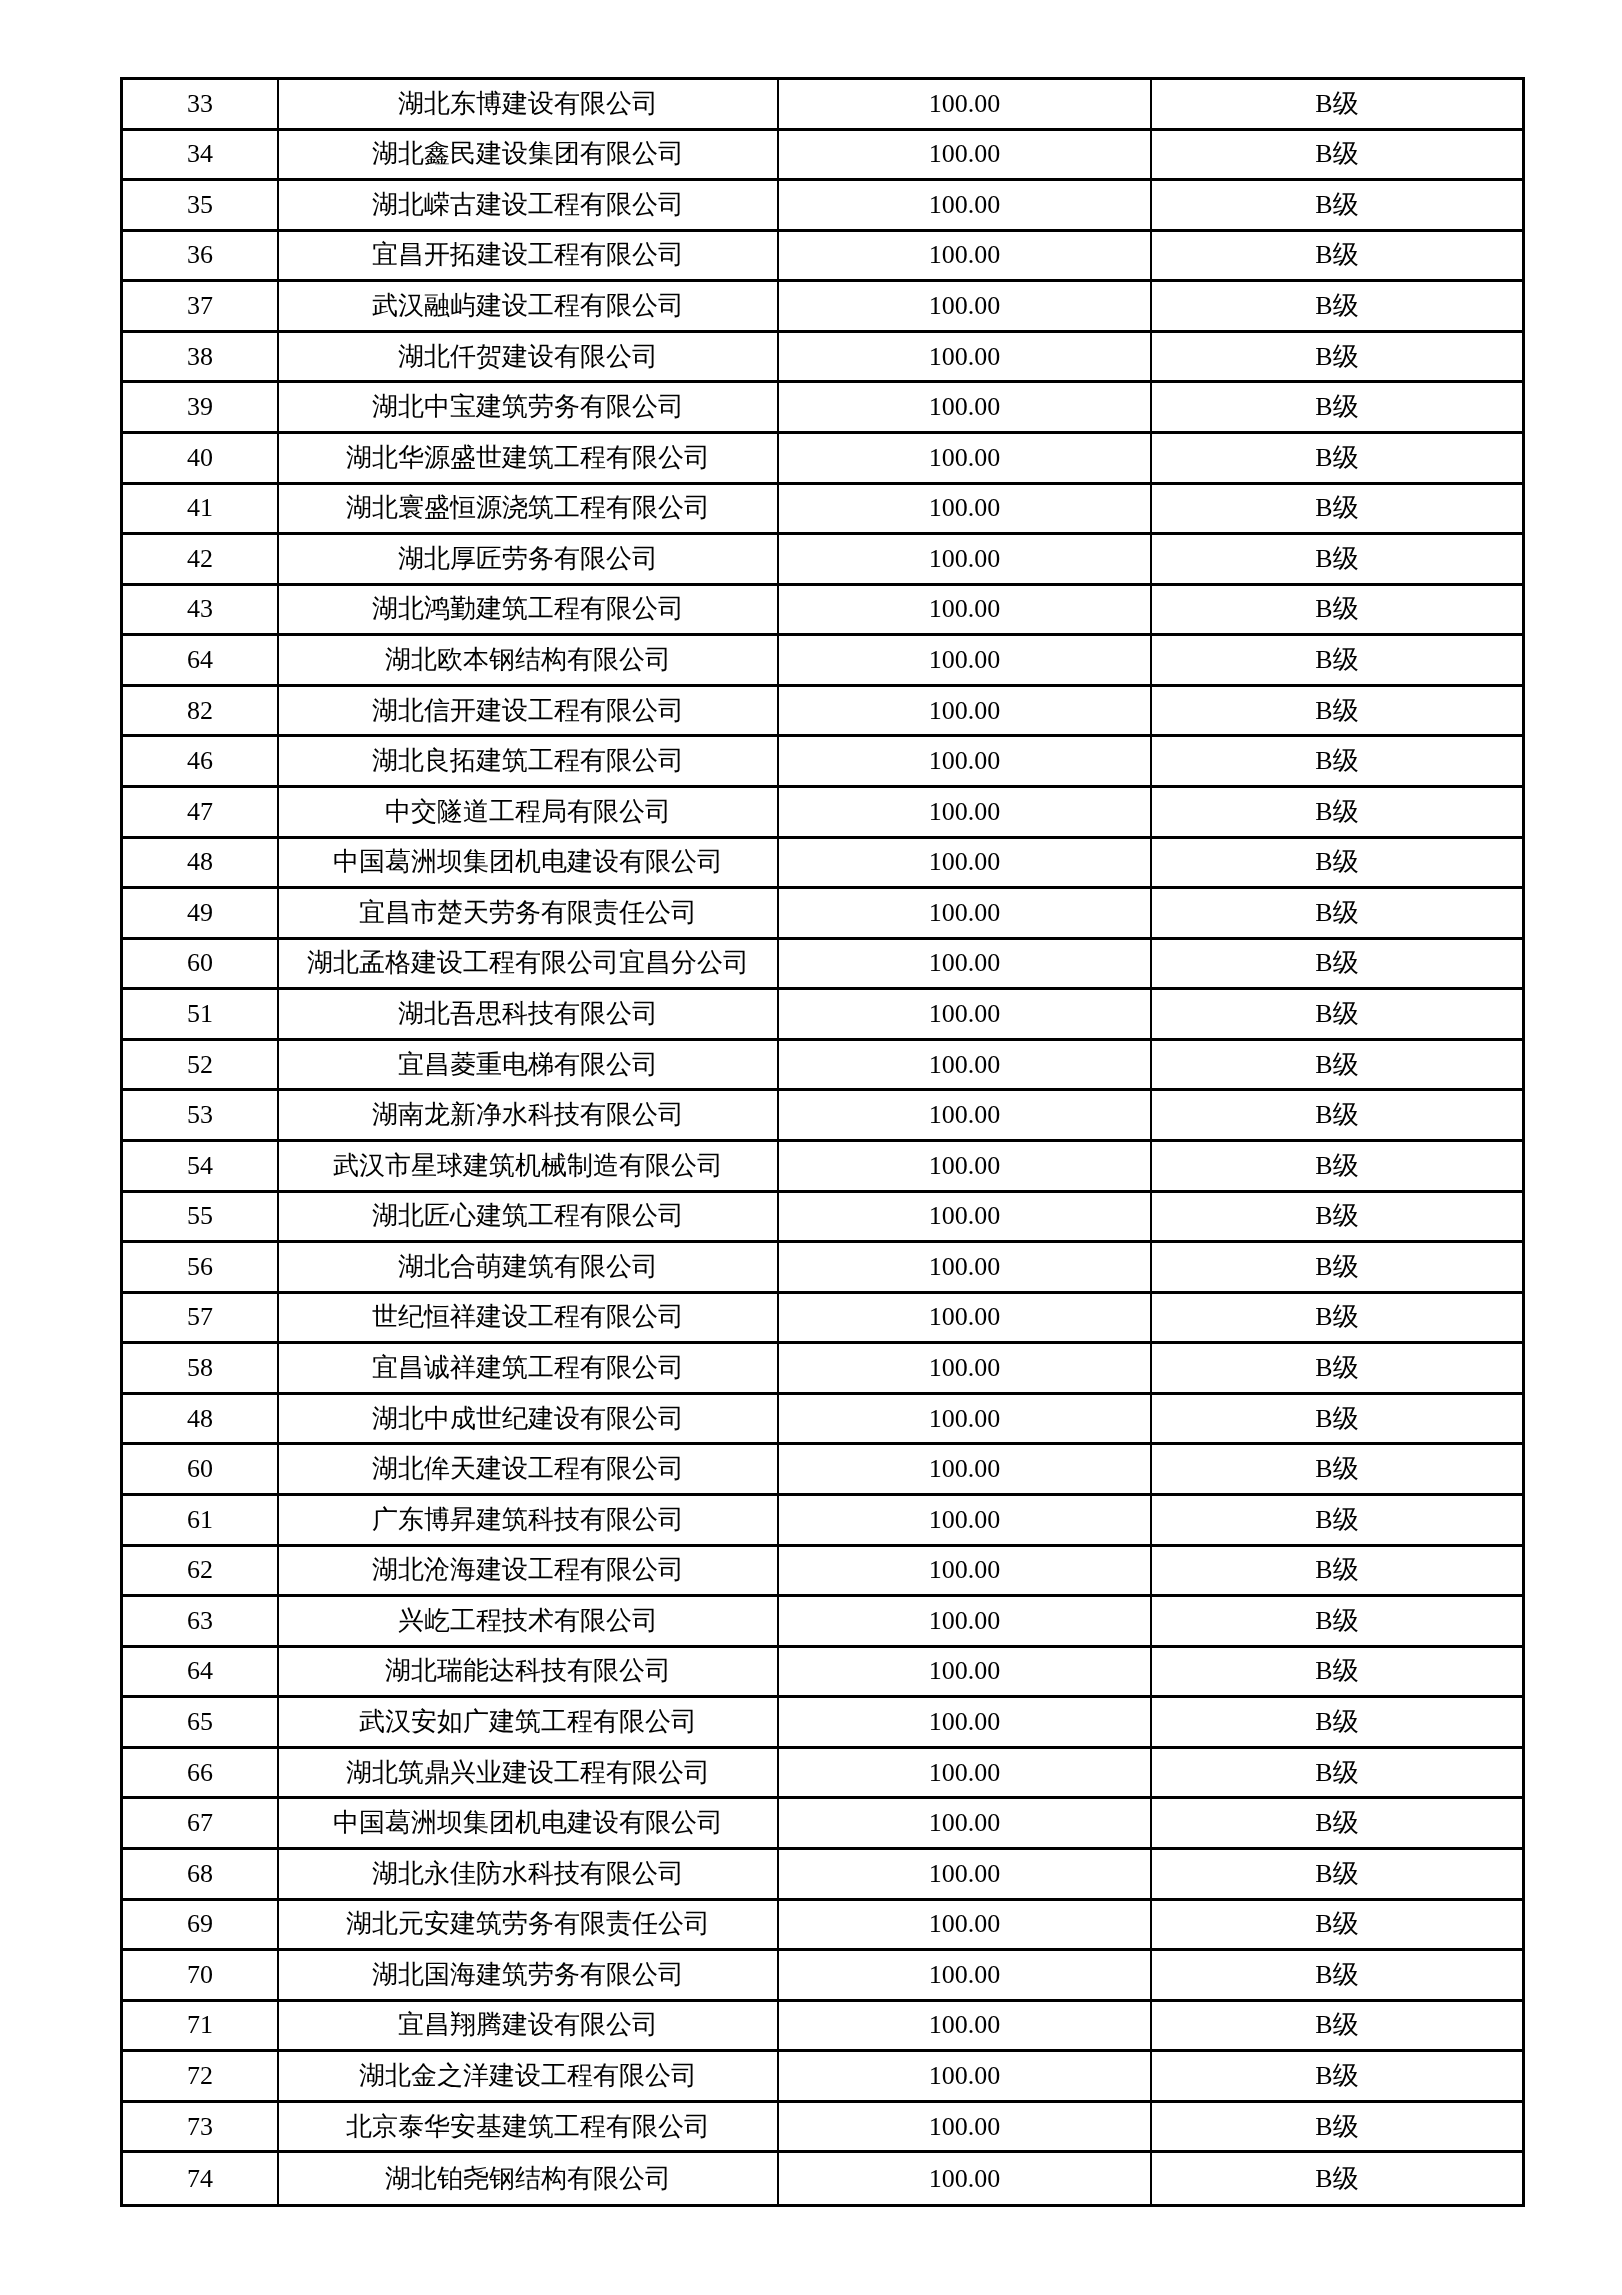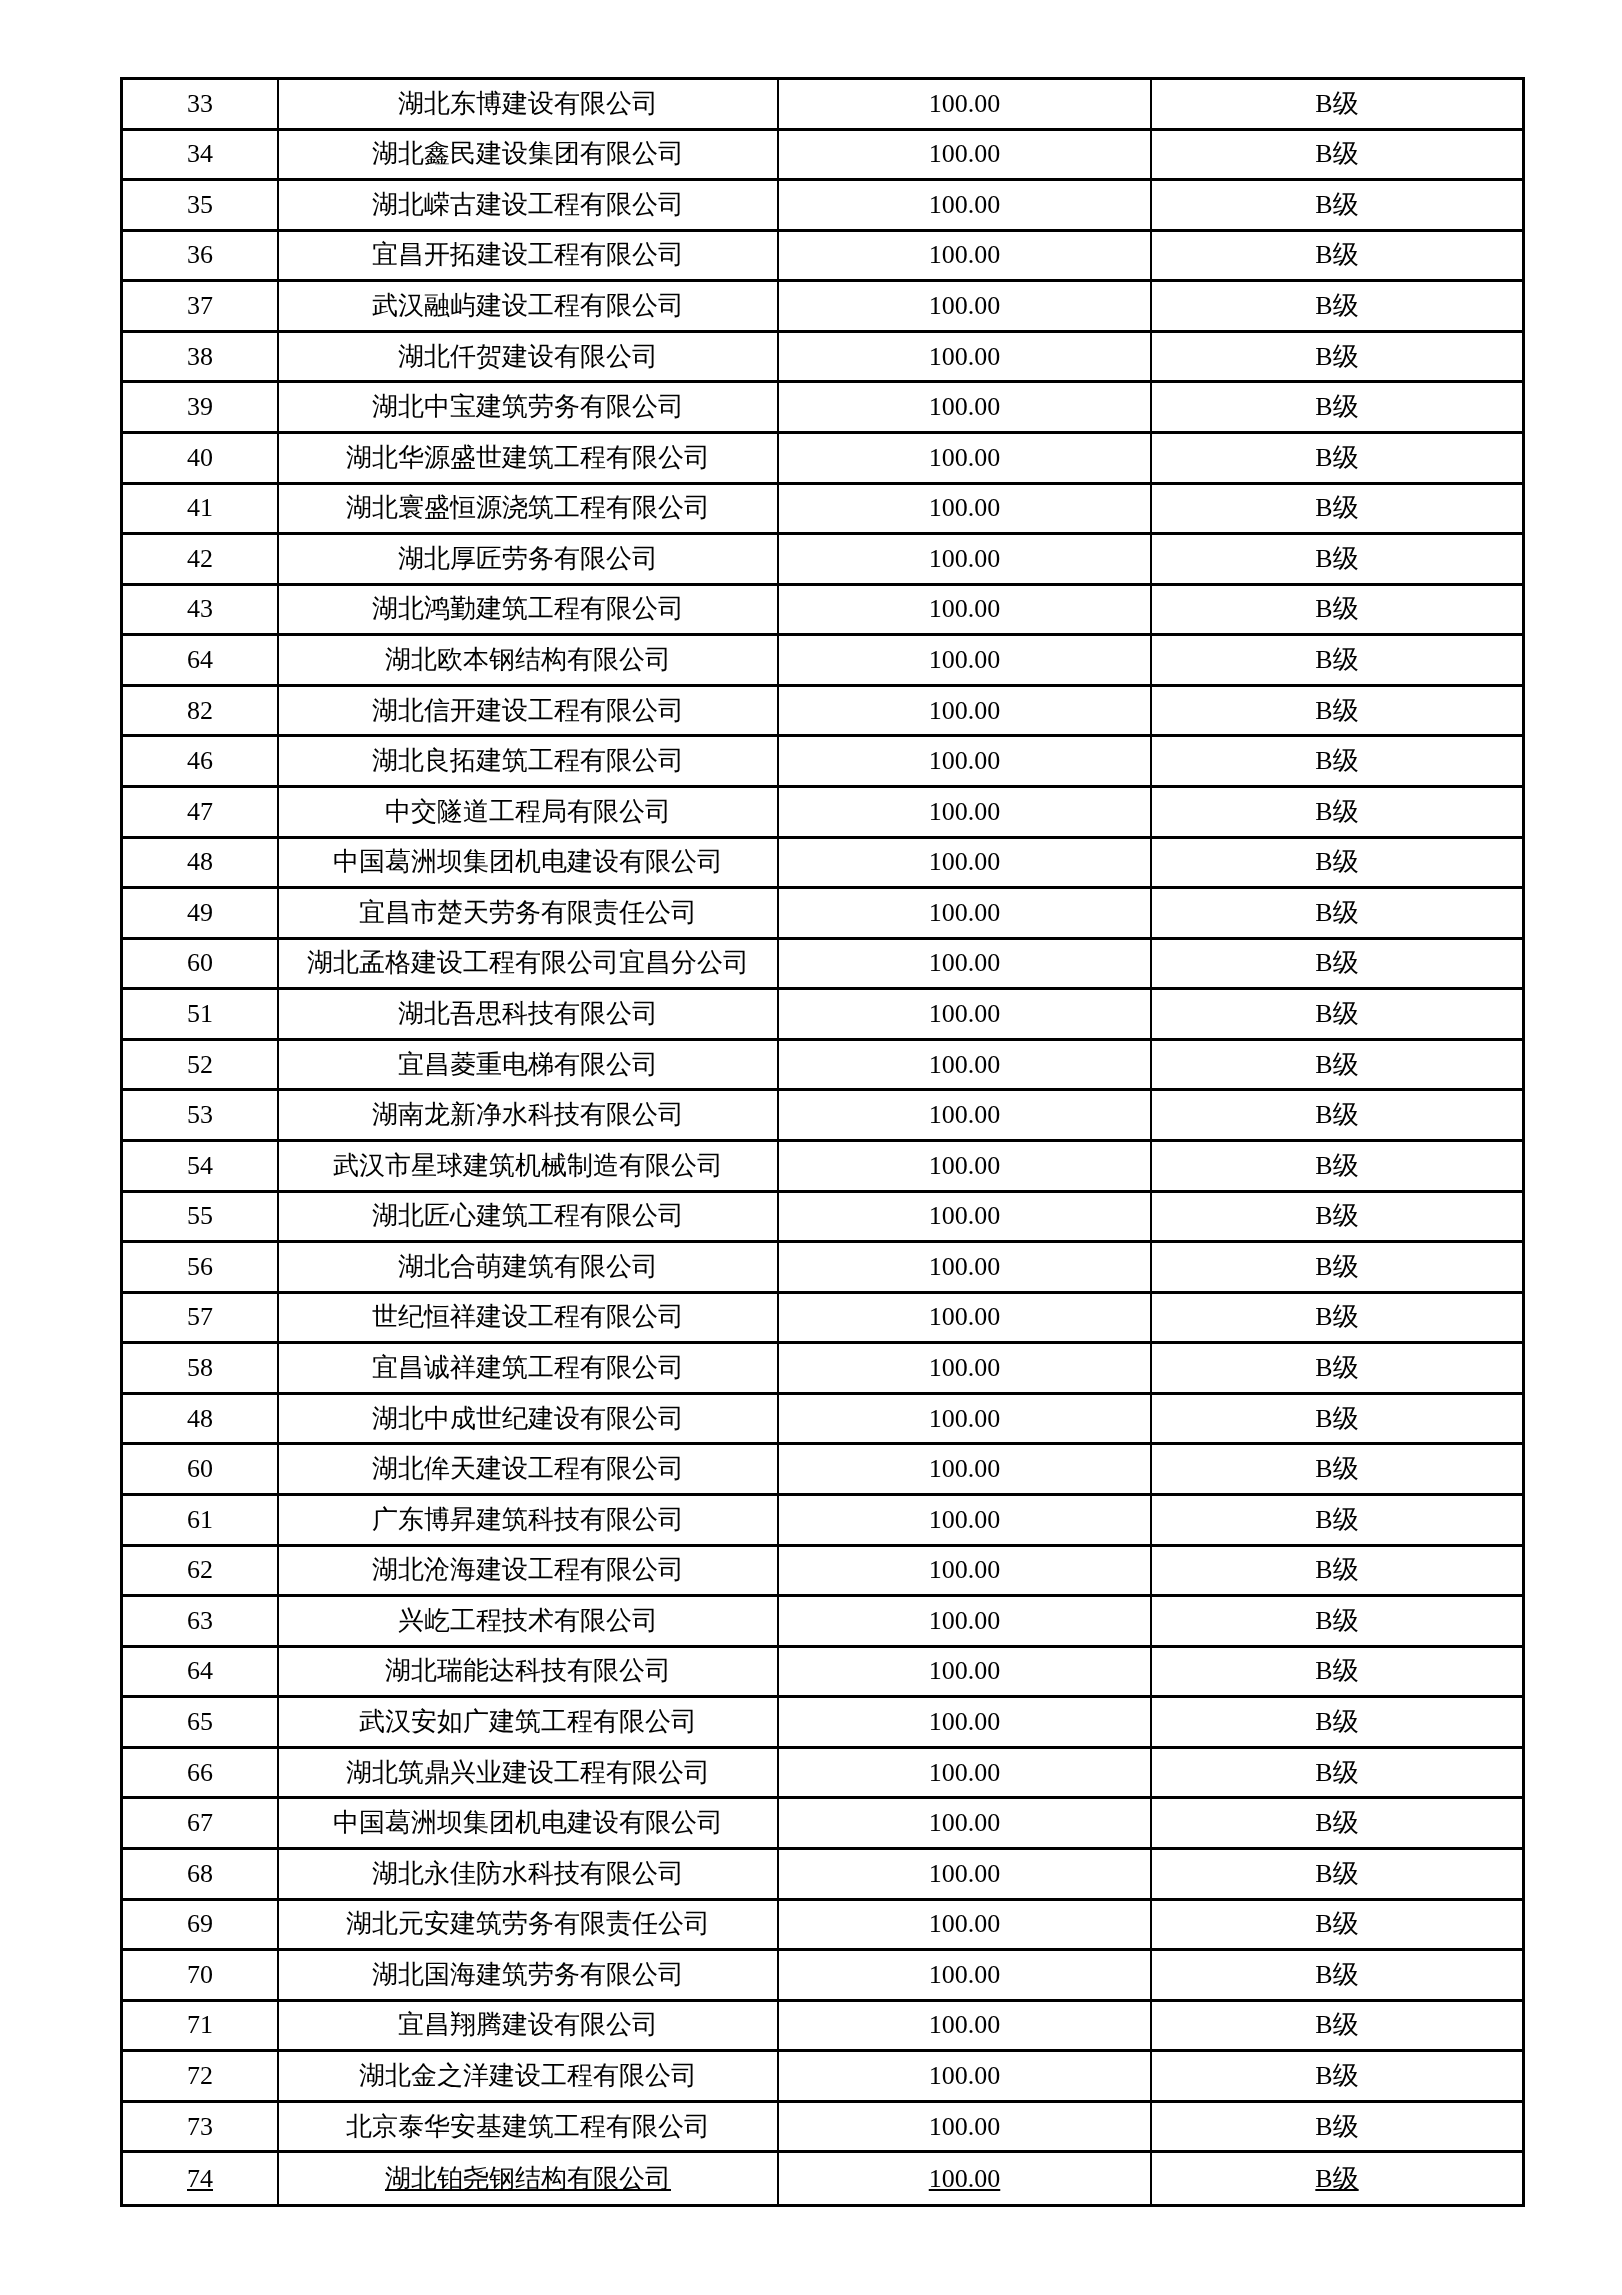--- a/index.html
+++ b/index.html
@@ -41,21 +41,20 @@
     font-size: 26px;
     line-height: 1;
     white-space: nowrap;
     overflow: hidden;
   }
   .c-no, .c-name, .c-score {
     border-right: 2.6px solid #000000;
   }
   .trow:last-child .cell {
     border-bottom: none;
-    text-decoration: underline;
   }
 </style>
 </head>
 <body>
 
 <div class="page">
   <div class="rank-table" id="rank-table">
   <div class="trow">
     <div class="cell c-no">33</div>
     <div class="cell c-name">湖北东博建设有限公司</div>

